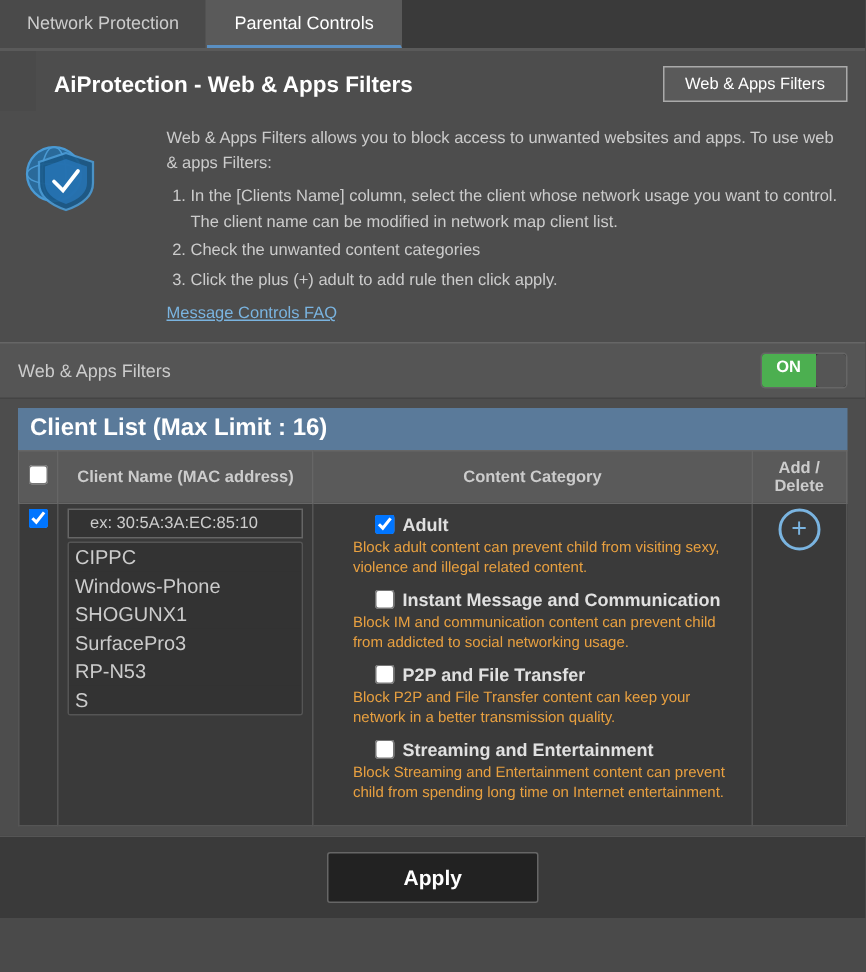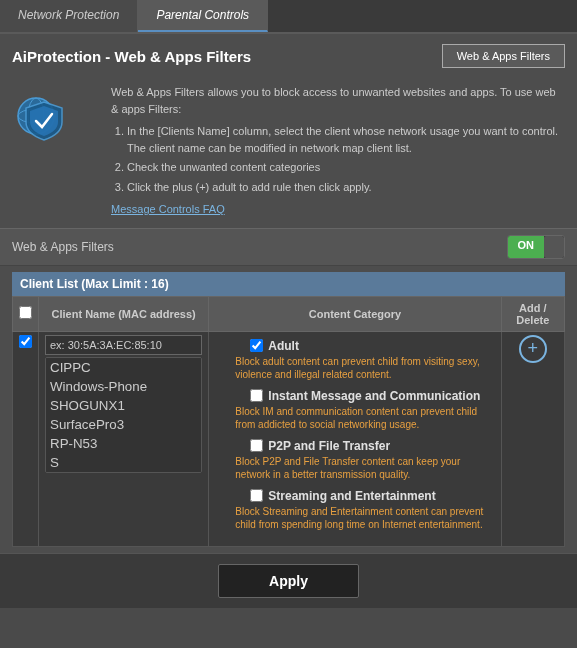--- a/index.html
+++ b/index.html
@@ -19,35 +19,35 @@
       background: #3a3a3a;
       border-bottom: 2px solid #5a5a5a;
     }
     .top-tab {
       padding: 8px 18px;
       cursor: pointer;
       font-size: 12px;
       color: #ccc;
       background: #4a4a4a;
       border-right: 1px solid #5a5a5a;
-      font-style: italic;
     }
     .top-tab.active {
       background: #5a5a5a;
       color: #fff;
       border-bottom: 2px solid #5a8fc2;
     }
 
     
     .header-row {
       display: flex;
       align-items: center;
       justify-content: space-between;
       padding: 10px 12px 6px 12px;
       background: #4d4d4d;
+      margin-left: 24px;
     }
     .page-title {
       font-size: 15px;
       color: #fff;
       font-weight: bold;
     }
     .sub-tabs {
       display: flex;
       gap: 0;
     }
@@ -139,21 +139,21 @@
 
     
     .client-list-section {
       background: #4d4d4d;
       padding: 6px 12px;
     }
     .client-list-header {
       background: #5a7a9a;
       color: #fff;
       padding: 5px 8px;
-      font-size: 12px;
+      font-size: 16px;
       font-weight: bold;
       margin-bottom: 0;
     }
 
     
     .data-table {
       width: 100%;
       border-collapse: collapse;
       background: #444;
     }
@@ -179,21 +179,21 @@
     .client-input-area {
       display: flex;
       flex-direction: column;
       gap: 0;
     }
     .client-mac-input {
       width: 100%;
       background: #333;
       border: 1px solid #666;
       color: #ccc;
-      padding: 3px 4px;
+      padding: 3px 14px;
       font-size: 11px;
       margin-bottom: 2px;
     }
     .client-dropdown {
       background: #333;
       border: 1px solid #555;
       color: #ccc;
     }
     .client-dropdown option {
       background: #333;

